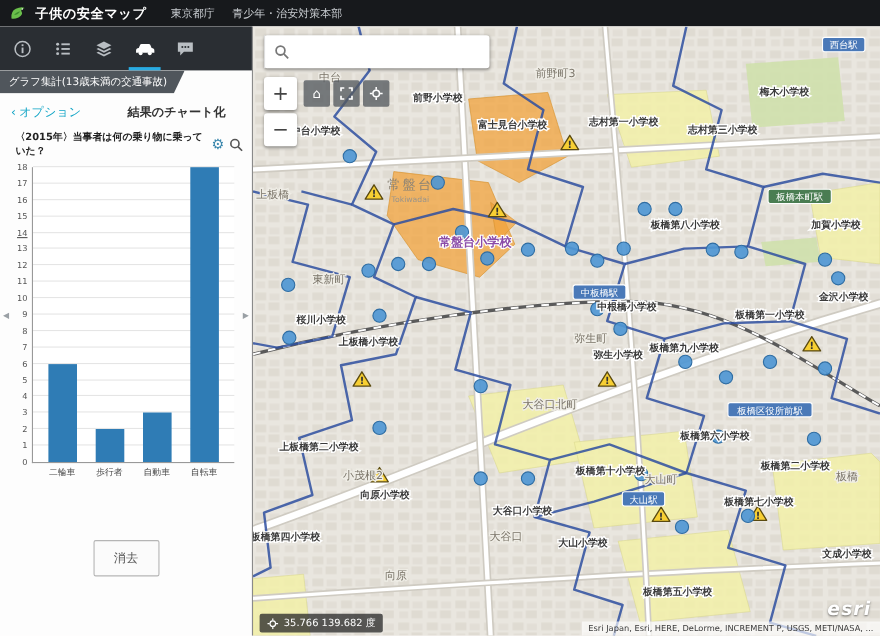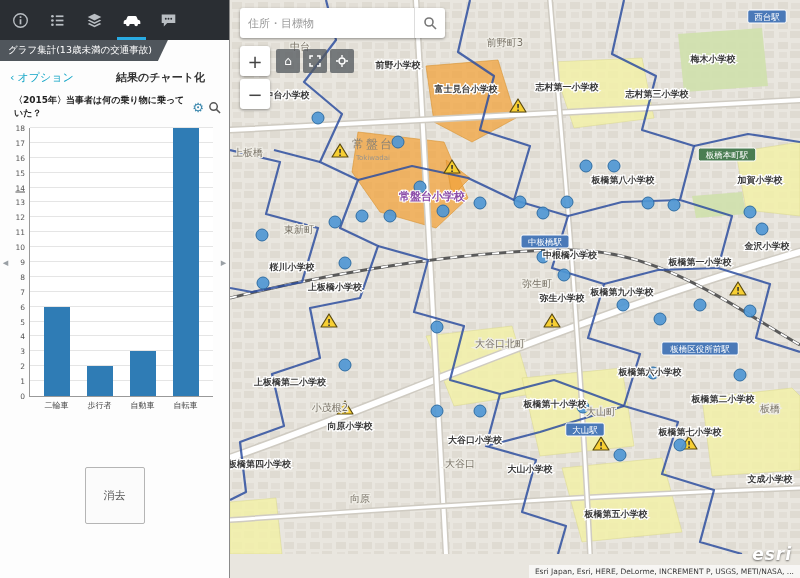--- a/index.html
+++ b/index.html
@@ -42,21 +42,21 @@
   .y-axis{width:18px;flex:0 0 18px;position:relative;height:268px;}
   .ytick{position:absolute;right:4px;transform:translateY(50%);font-size:7.5px;color:#555;}
   .plot{flex:1;position:relative;height:268px;border-left:1px solid #999;border-bottom:1px solid #999;background:#fff;margin-right:5px;}
   .gridline{position:absolute;left:0;right:0;height:1px;background:#e5e5e5;}
   .bars{position:absolute;left:0;right:0;top:0;bottom:0;display:flex;align-items:flex-end;justify-content:space-around;padding:0 6px;}
   .bar{width:26px;background:var(--bar);}
   .x-labels{display:flex;justify-content:space-around;margin:3px 5px 0 18px;padding:0 6px;}
   .x-label{width:26px;text-align:center;font-size:8px;color:#444;}
 
   .clear-row{text-align:center;margin-top:56px;}
-  .clear-btn{font-size:11px;color:#555;background:#fbfbfb;border:1px solid #b5b5b5;border-radius:2px;padding:20px 18px;cursor:pointer;}
+  .clear-btn{font-size:11px;color:#555;background:#fbfbfb;border:1px solid #b5b5b5;border-radius:2px;padding:8px 18px;cursor:pointer;}
 
   
   .map{flex:1;position:relative;background:#e9e6df;overflow:hidden;}
   #map-svg{position:absolute;left:0;top:0;}
 
   .search-box{position:absolute;top:8px;left:10px;width:205px;height:30px;background:#fff;border-radius:3px;
     box-shadow:0 1px 3px rgba(0,0,0,.4);display:flex;align-items:center;z-index:6;}
   .search-input{flex:1;border:none;outline:none;font-size:11px;padding:0 8px;color:#333;background:transparent;min-width:0;}
   .search-input::placeholder{color:#999;}
   .search-btn{width:30px;height:100%;border-left:1px solid #ddd;display:flex;align-items:center;justify-content:center;cursor:pointer;}
@@ -95,20 +95,34 @@
   .lbl-purple{font-size:11px;fill:#8b4ca8;font-weight:bold;text-anchor:middle;paint-order:stroke;stroke:#fff;stroke-width:2px;}
   .badge-blue{fill:#4a79b8;stroke:#fff;stroke-width:1;}
   .badge-green{fill:#4a7d52;stroke:#fff;stroke-width:1;}
   .badge-txt{font-size:8.5px;fill:#fff;text-anchor:middle;}
 </style>
 </head>
 <body>
 
 <div class="app">
 
+  <header class="topbar">
+    <span style="display:flex;">
+      <svg width="16" height="16" viewBox="0 0 20 20">
+        <path d="M3 16 Q2 8 8 5 Q14 2 18 4 Q15 5 14 7 Q17 12 11 15 Q6 17 3 16 Z" fill="#6abf4b"></path>
+        <path d="M6 12 Q9 8 13 8 Q10 12 6 12 Z" fill="#3e8e2f"></path>
+        <circle cx="15.4" cy="5.2" r="0.8" fill="#fff"></circle>
+      </svg>
+    </span>
+    <span class="app-title">子供の安全マップ</span>
+    <nav class="toplinks">
+      <a class="toplink">東京都庁</a>
+      <a class="toplink">青少年・治安対策本部</a>
+    </nav>
+  </header>
 
   <div class="main">
 
     <aside class="sidebar">
 
       <div class="icon-toolbar">
         <div class="tool">
           <span>
             <svg width="17" height="17" viewBox="0 0 20 20" fill="currentColor">
               <circle cx="10" cy="10" r="8" fill="none" stroke="currentColor" stroke-width="1.6"></circle>
@@ -415,21 +429,20 @@
             <text x="245" y="443" class="lbl-school">大谷口小学校</text>
             <text x="300" y="472" class="lbl-school">大山小学校</text>
             <text x="540" y="482" class="lbl-school">文成小学校</text>
             <text x="386" y="517" class="lbl-school">板橋第五小学校</text>
             <text x="25" y="467" class="lbl-school">上板橋第四小学校</text>
             <text x="130" y="502" class="lbl-town">向原</text>
           </g>
       </svg>
 
       <div class="search-box">
-        <input class="search-input" type="text" placeholder="住所・目標物" style="">
         <span class="search-btn">
           <svg width="14" height="14" viewBox="0 0 14 14" fill="none" stroke="#777" stroke-width="1.6">
             <circle cx="6" cy="6" r="4"></circle>
               <path d="M9 9 L13 13"></path>
           </svg>
         </span>
       </div>
 
       <div class="map-btn zoom-in">+</div>
       <div class="map-btn zoom-out">−</div>
@@ -442,18 +455,27 @@
           </svg>
         </div>
         <div class="mini-btn">
           <svg width="12" height="12" viewBox="0 0 12 12" fill="none" stroke="#fff" stroke-width="1.4">
             <circle cx="6" cy="6" r="3"></circle>
               <path d="M6 0 V2.5 M6 9.5 V12 M0 6 H2.5 M9.5 6 H12"></path>
           </svg>
         </div>
       </div>
 
+      <div class="coords">
+        <span style="display:flex;">
+          <svg width="10" height="10" viewBox="0 0 12 12" fill="none" stroke="#fff" stroke-width="1.3">
+            <circle cx="6" cy="6" r="3"></circle>
+              <path d="M6 0 V2.5 M6 9.5 V12 M0 6 H2.5 M9.5 6 H12"></path>
+          </svg>
+        </span>
+        <span>35.766 139.682 度</span>
+      </div>
 
       <span class="esri-logo">esri</span>
       <div class="attr">Esri Japan, Esri, HERE, DeLorme, INCREMENT P, USGS, METI/NASA, ...</div>
     </div>
   </div>
 </div>
 
 </body></html>

